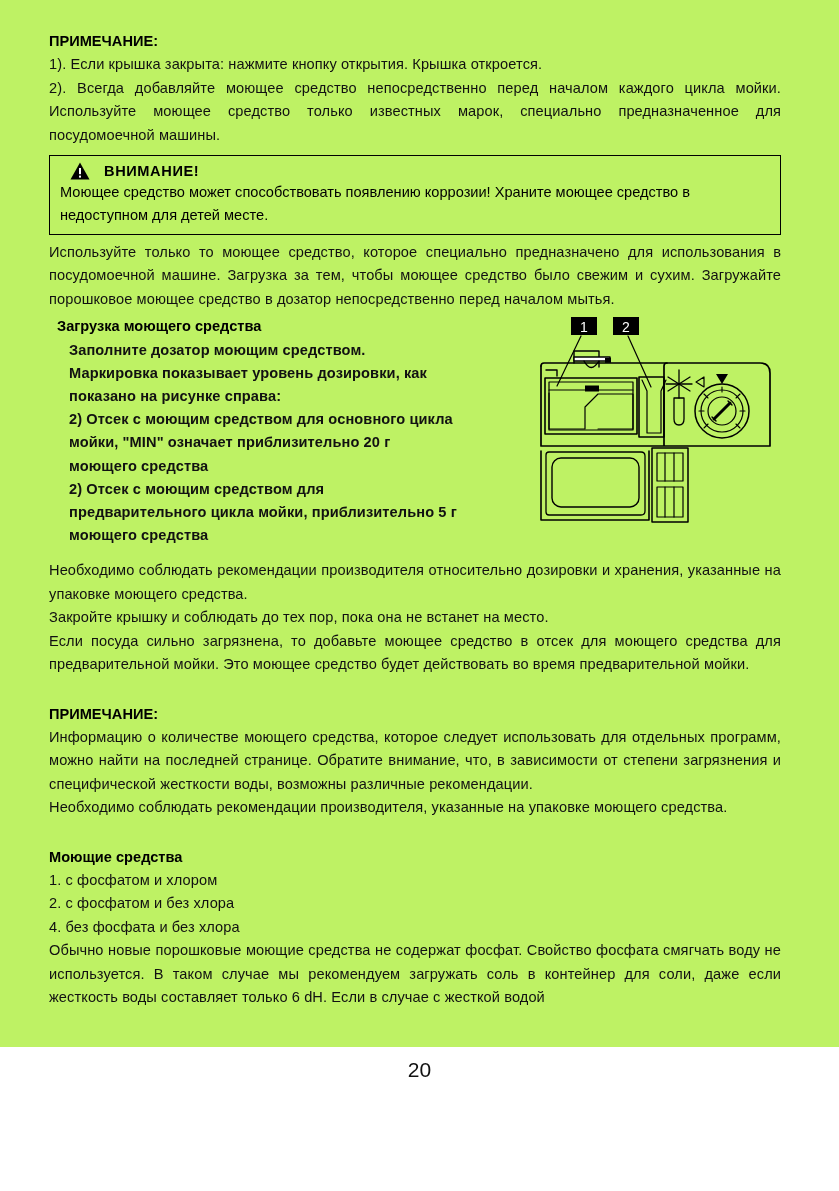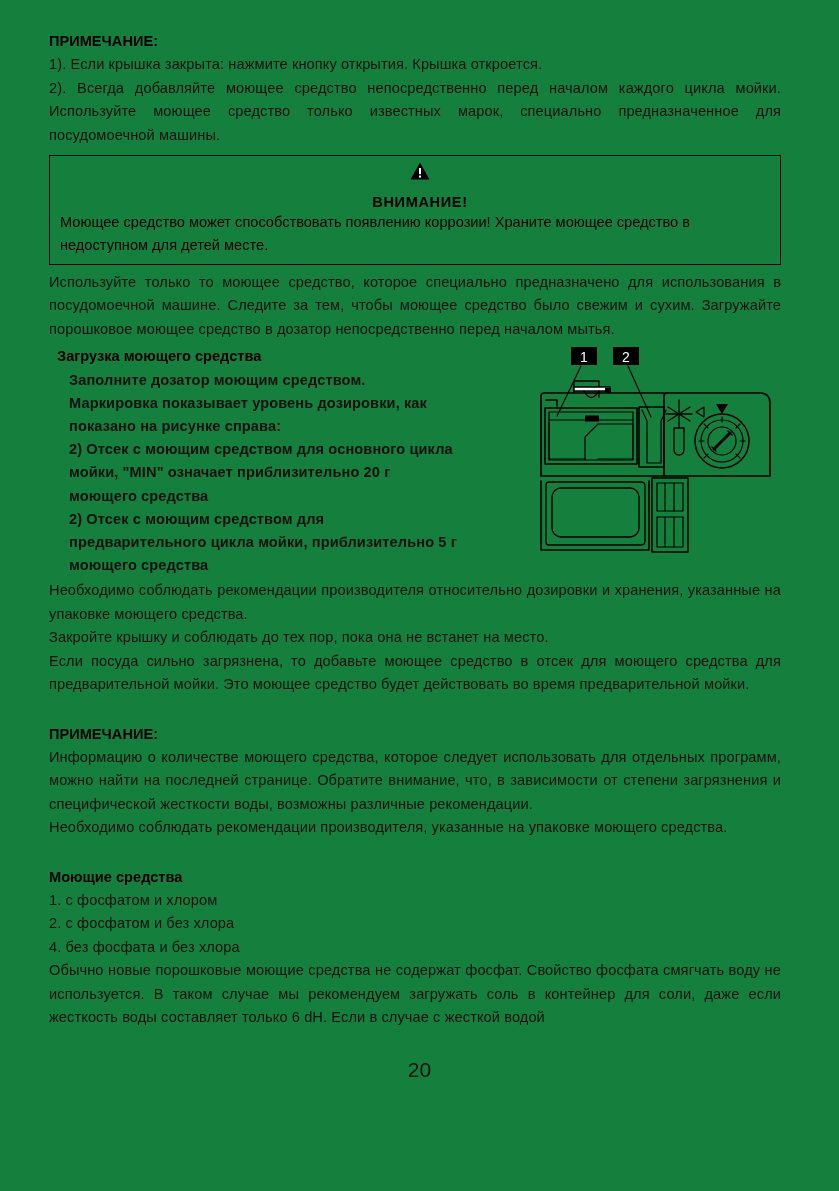--- a/index.html
+++ b/index.html
@@ -12,22 +12,22 @@
     height: 1191px;
     position: relative;
     font-family: "Liberation Sans", sans-serif;
     color: #000000;
     overflow: hidden;
   }
   .page {
     position: absolute;
     left: 0; top: 0;
     width: 839px;
-    height: 1191px;
-    background: #15803d;
+    height: 1047px;
+    background: #bef264;
   }
   .content {
     position: absolute;
     left: 49px;
     top: 30px;
     width: 732px;
   }
 
   
   .para {
@@ -55,21 +55,20 @@
     margin-top: 8px;
     padding: 6px 10px 7px 10px;
     width: 732px;
   }
   .warn-title-row {
     display: flex;
     align-items: center;
     gap: 14px;
     margin-bottom: 1px;
     padding-left: 10px;
-    flex-direction: column;
   }
   .warn-tri {
     width: 20px;
     height: 18px;
     display: block;
     flex: 0 0 auto;
   }
   .warn-title {
     font-size: 14.6px;
     font-weight: bold;
@@ -105,21 +104,21 @@
 
   .figure {
     position: absolute;
     right: -9px;
     top: 0px;
     width: 252px;
     height: 214px;
   }
 
   .tail {
-    margin-top: 2px;
+    margin-top: 12px;
   }
   .gap-lg { height: 26px; }
   .gap-sm { height: 6px; }
 
   .pagenum {
     position: absolute;
     left: 0;
     top: 1058px;
     width: 839px;
     text-align: center;
@@ -146,21 +145,21 @@
           <polygon points="10,0.5 19.5,17.5 0.5,17.5" fill="#000"></polygon>
           <rect x="9" y="6" width="2" height="6.2" fill="#fff"></rect>
           <rect x="9" y="13.6" width="2" height="2" fill="#fff"></rect>
         </svg>
         <span class="warn-title">ВНИМАНИЕ!</span>
       </div>
       <div class="warn-body">Моющее средство может способствовать появлению коррозии! Храните моющее средство в недоступном для детей месте.</div>
     </div>
 
     <div class="gap-sm"></div>
-    <p class="para just">Используйте только то моющее средство, которое специально предназначено для использования в посудомоечной машине. Следите за тем, чтобы моющее средство было свежим и сухим. Загружайте порошковое моющее средство в дозатор непосредственно перед началом мытья.</p>
+    <p class="para just">Используйте только то моющее средство, которое специально предназначено для использования в посудомоечной машине. Загрузка за тем, чтобы моющее средство было свежим и сухим. Загружайте порошковое моющее средство в дозатор непосредственно перед началом мытья.</p>
 
     <div class="split">
       <div class="split-text">
         <p class="sub-head">Загрузка моющего средства</p>
         <p class="para indent">Заполните дозатор моющим средством.</p>
         <p class="para indent">Маркировка показывает уровень дозировки, как</p>
         <p class="para indent">показано на рисунке справа:</p>
         <p class="para indent">2) Отсек с моющим средством для основного цикла</p>
         <p class="para indent">мойки, "MIN" означает приблизительно 20 г</p>
         <p class="para indent">моющего средства</p>

